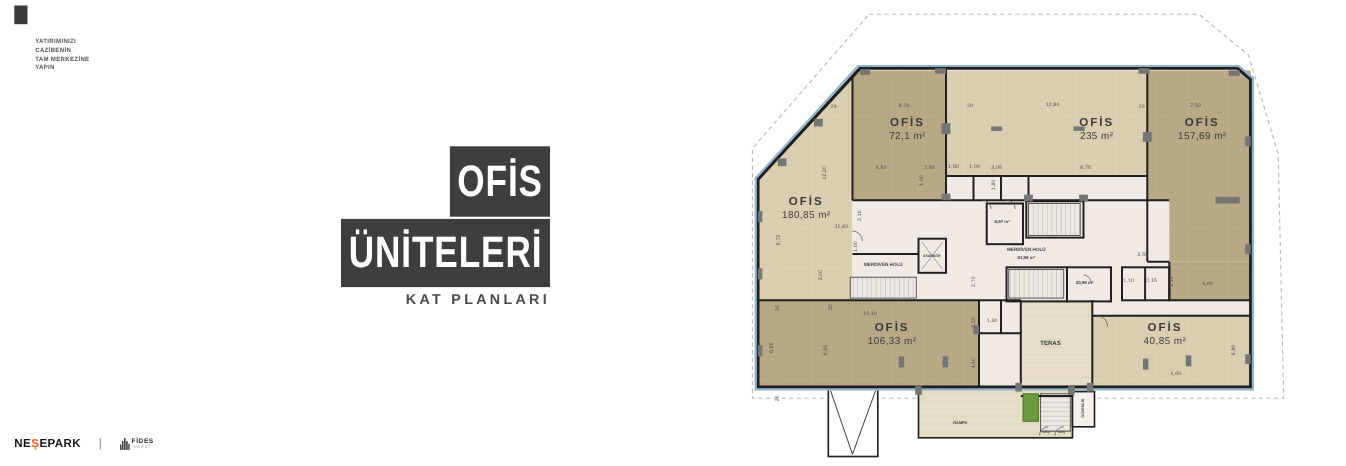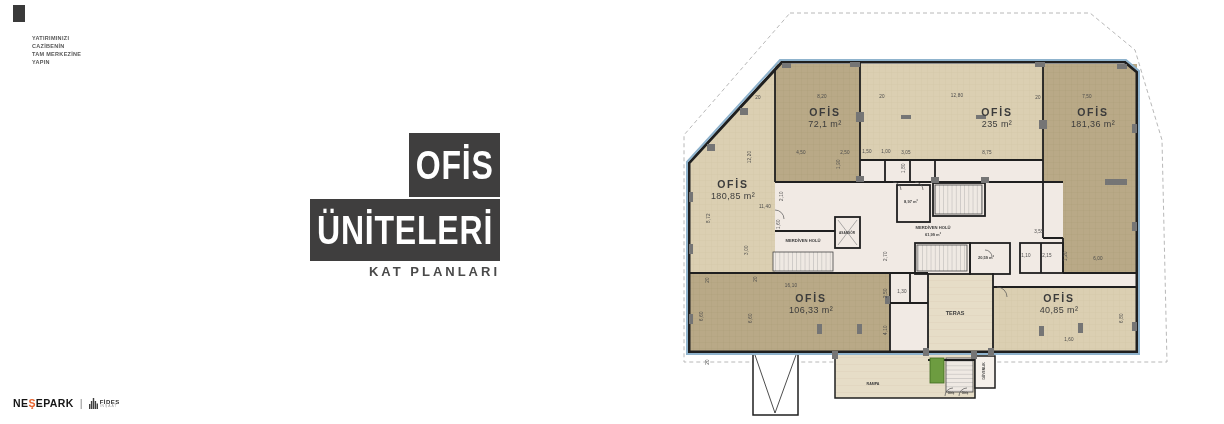--- a/index.html
+++ b/index.html
@@ -10,21 +10,21 @@
   
   #corner-logo{left:13px;top:5px;width:12px;height:17px;background:#3a3a3a;}
   #tagline{left:32px;top:34px;font-size:5.5px;line-height:8px;font-weight:bold;
            color:#565656;letter-spacing:.3px;}
   .title-box{background:#3f3e3e;color:#ffffff;display:flex;align-items:center;justify-content:center;}
   #title-top{left:409px;top:133px;width:91px;height:64px;}
   #title-bottom{left:310px;top:199px;width:190px;height:62px;}
   .title-text{font-weight:bold;font-size:40px;transform:scaleX(.8);letter-spacing:1px;white-space:nowrap;}
   #subtitle{left:200px;top:264px;width:300px;text-align:right;font-size:13px;font-weight:bold;
             color:#4a4a4a;letter-spacing:3px;}
-  #footer{left:13px;top:397px;display:flex;align-items:center;gap:6px;}
+  #footer{left:13px;top:397px;display:flex;align-items:center;gap:16px;}
   #brand-main{font-size:10.5px;font-weight:bold;color:#161616;letter-spacing:.4px;}
   #brand-main .accent{color:#e8622d;}
   #footer-divider{color:#8a8a8a;font-size:11px;font-weight:200;}
   #partner{display:flex;align-items:flex-end;gap:2px;}
   #partner-text{display:flex;flex-direction:column;line-height:1;}
   #partner-name{font-size:6px;font-weight:bold;color:#2c2c2c;letter-spacing:.5px;}
   #partner-sub{font-size:3.4px;color:#9a9a9a;letter-spacing:1px;}
 
   
   #plan{left:645px;top:0;width:579px;height:424px;}
@@ -205,21 +205,21 @@
       <div class="room-label" style="left: 180px; top: 117px;">
         <div class="rname">OFİS</div>
         <div class="rarea">72,1 m²</div>
       </div>
       <div class="room-label" style="left: 352px; top: 117px;">
         <div class="rname">OFİS</div>
         <div class="rarea">235 m²</div>
       </div>
       <div class="room-label" style="left: 448px; top: 117px;">
         <div class="rname">OFİS</div>
-        <div class="rarea">181,36 m²</div>
+        <div class="rarea">157,69 m²</div>
       </div>
       <div class="room-label" style="left: 88px; top: 189px;">
         <div class="rname">OFİS</div>
         <div class="rarea">180,85 m²</div>
       </div>
       <div class="room-label" style="left: 166px; top: 303px;">
         <div class="rname">OFİS</div>
         <div class="rarea">106,33 m²</div>
       </div>
       <div class="room-label" style="left: 414px; top: 303px;">

